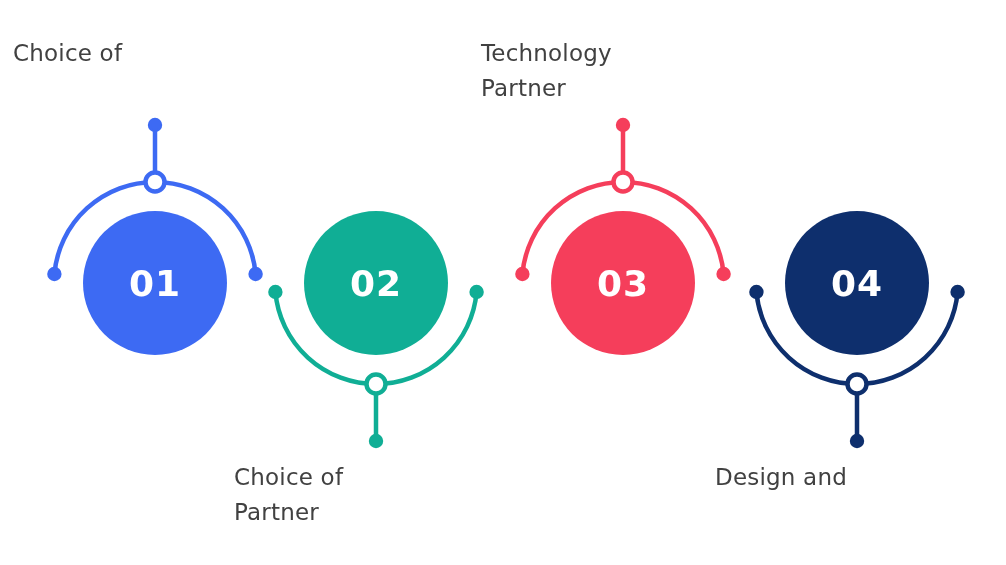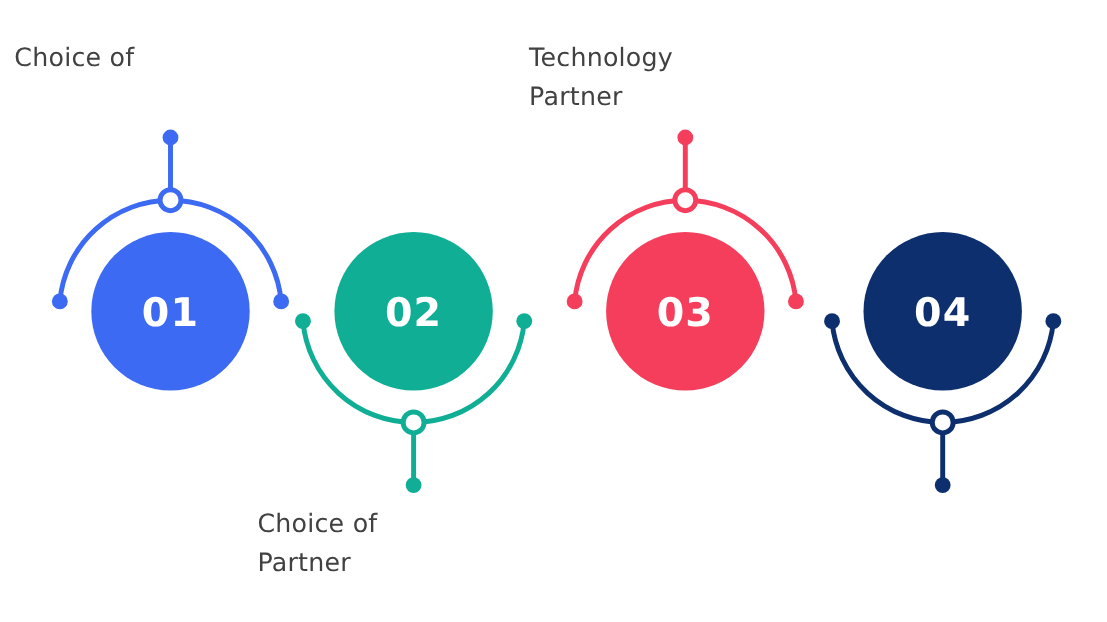--- a/index.html
+++ b/index.html
@@ -111,16 +111,17 @@
       <path d="M 17.4 292 A 101 101 0 0 0 218.6 292" fill="none" stroke-width="4.5" stroke-linecap="round" stroke="#0e2f6d"></path>
       <circle cx="17.4" cy="292" r="7.2" fill="#0e2f6d"></circle>
       <circle cx="218.6" cy="292" r="7.2" fill="#0e2f6d"></circle>
       <circle cx="118" cy="384" r="9.5" fill="#ffffff" stroke-width="4.5" stroke="#0e2f6d"></circle>
       <line x1="118" y1="394" x2="118" y2="438" stroke-width="4.5" stroke="#0e2f6d"></line>
       <circle cx="118" cy="441" r="7.2" fill="#0e2f6d"></circle>
       <circle cx="118" cy="283" r="72" fill="#0e2f6d"></circle>
       <text x="118" y="296" text-anchor="middle" font-size="36" font-weight="700" fill="#ffffff">04</text>
     </svg>
     <div class="label bottom">
+      <span>Design and</span>
     </div>
   </div>
 
 </div>
 
 </body></html>

